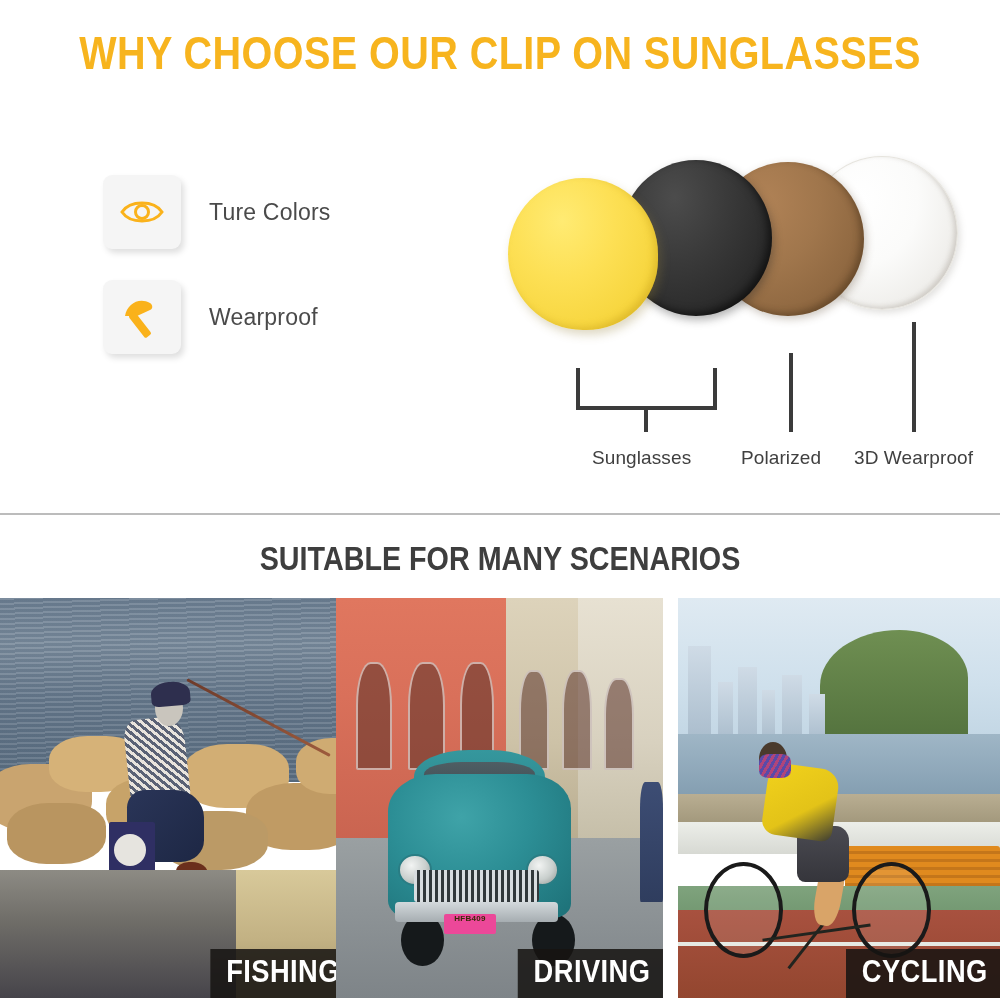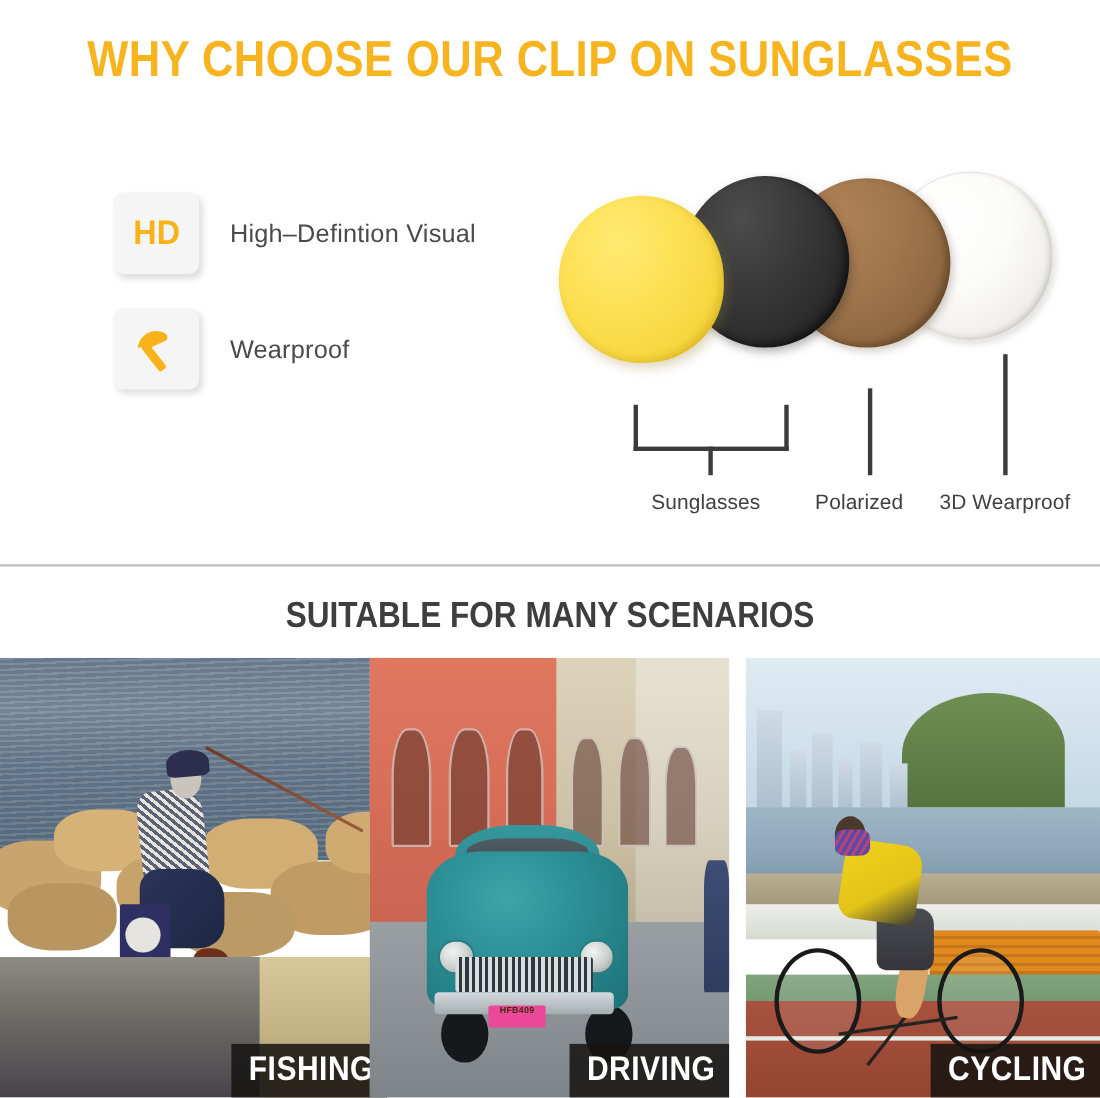--- a/index.html
+++ b/index.html
@@ -240,27 +240,30 @@
 </style>
 </head>
 <body>
 
 <div class="page">
 
   <div class="main-title">WHY CHOOSE OUR CLIP ON SUNGLASSES</div>
 
   <div class="features">
 
+
     <div class="feature-row">
       <div class="icon-tile">
-        <span class="hd-text">HD</span>
-      </div>
-      <div class="feature-label">High–Defintion Visual</div>
-    </div>
-
+        <svg class="eye-svg" width="48" height="32" viewBox="0 0 48 32">
+          <path d="M4 16 C12 4, 36 4, 44 16 C36 28, 12 28, 4 16 Z" fill="none" stroke="#FAB21B" stroke-width="3"></path>
+          <circle cx="24" cy="16" r="6.5" fill="none" stroke="#FAB21B" stroke-width="3"></circle>
+        </svg>
+      </div>
+      <div class="feature-label">Ture Colors</div>
+    </div>
 
     <div class="feature-row">
       <div class="icon-tile">
         <svg class="hammer-svg" width="46" height="46" viewBox="0 0 46 46">
           <path d="M6 22 C8 10, 20 3, 31 9 C34 11, 34 15, 31 16 L18 22 Z" fill="#FAB21B"></path>
           <rect x="17" y="17" width="8" height="28" rx="2" fill="#FAB21B" transform="rotate(-38 21 31)"></rect>
         </svg>
       </div>
       <div class="feature-label">Wearproof</div>
     </div>

